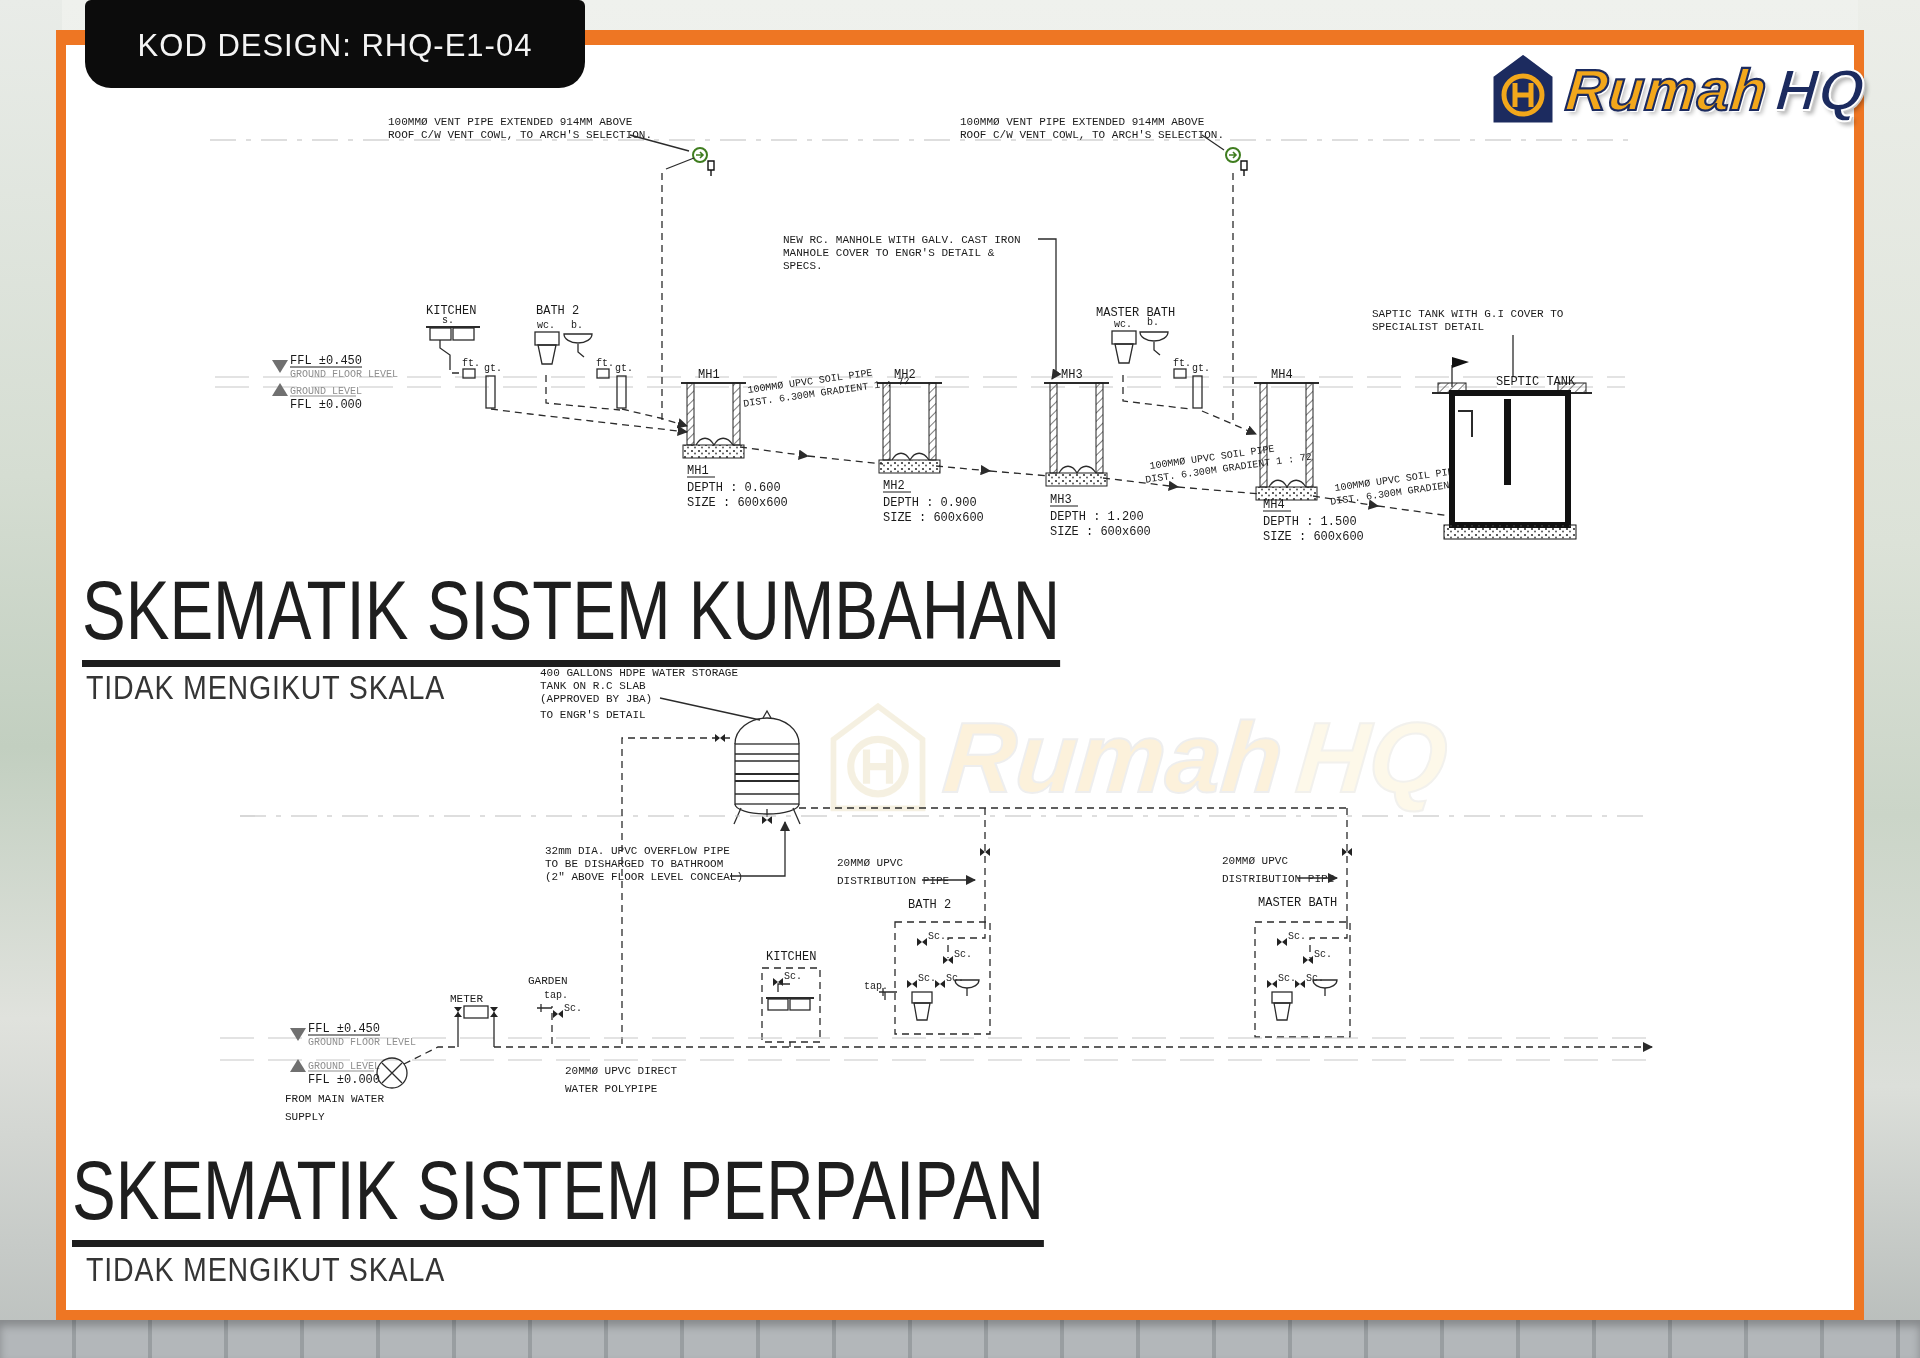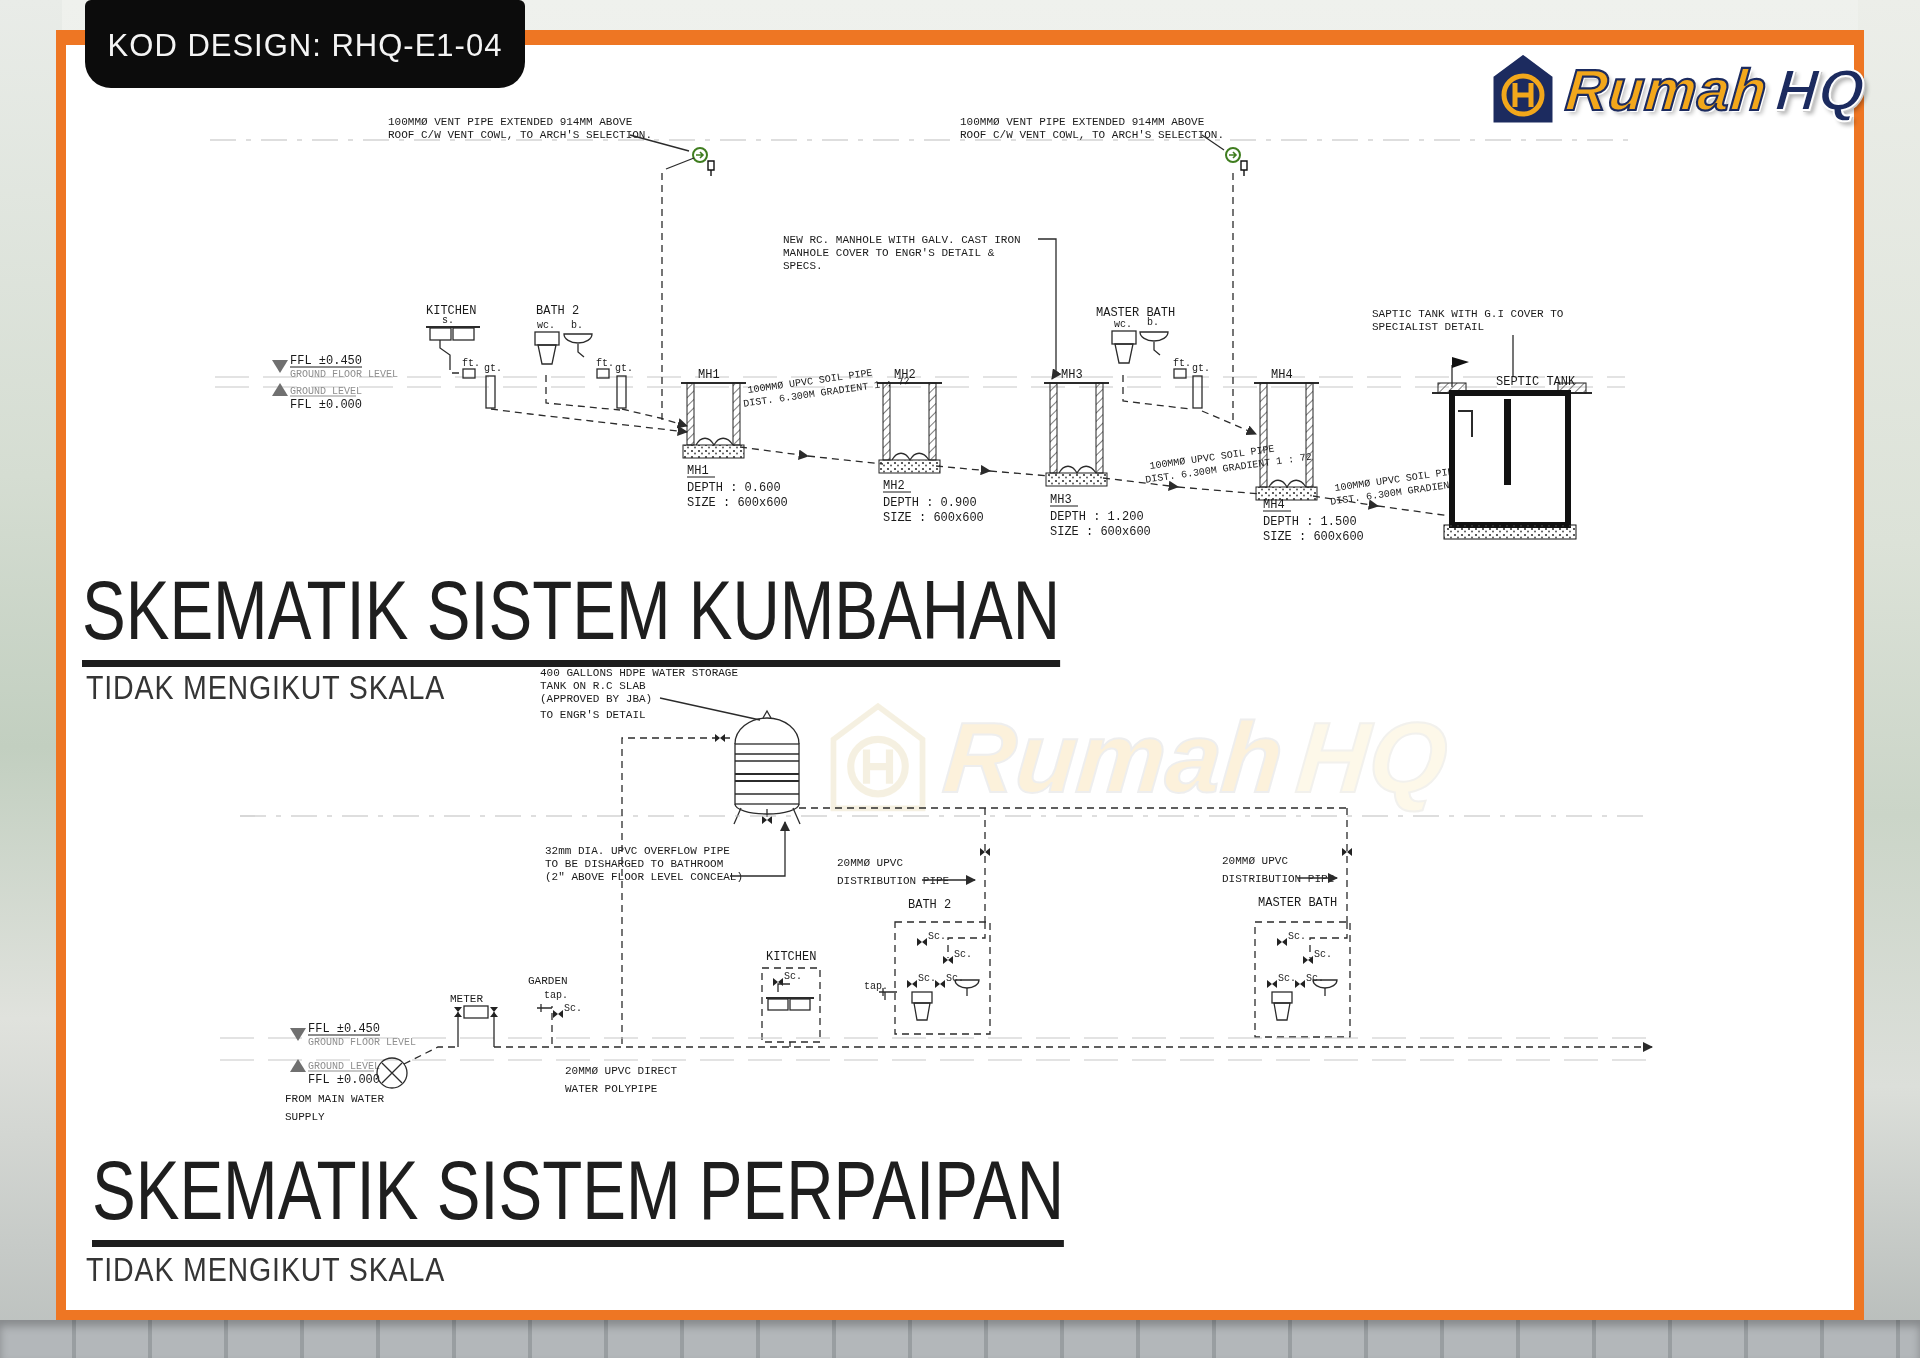--- a/index.html
+++ b/index.html
@@ -7,21 +7,21 @@
        background:linear-gradient(180deg,#eff1ed 0%,#e6eae4 40%,#d8ded6 70%,#cdd2cd 100%);
        font-family:"Liberation Sans",sans-serif}
   .bg-strip{position:absolute;top:0;bottom:0;width:62px;z-index:0}
   .bg-left{left:0;background:linear-gradient(180deg,#e9ece8 0%,#d5ddd2 35%,#c2cfc0 55%,#e0e2dd 75%,#babfbd 100%)}
   .bg-right{right:0;background:linear-gradient(180deg,#eceee9 0%,#dce2d8 40%,#cbd5c8 60%,#dcdfda 80%,#b5bab8 100%)}
   .bg-bottom{position:absolute;left:0;right:0;bottom:0;height:38px;z-index:0;
        background:repeating-linear-gradient(90deg,#b3b7ba 0 72px,#999ea1 72px 76px);
        box-shadow:inset 0 6px 8px rgba(0,0,0,.25)}
   .sheet{position:absolute;left:56px;top:30px;width:1808px;height:1290px;box-sizing:border-box;
        background:#fff;border:10px solid #EE7623;border-top-width:15px;z-index:1}
-  .badge{position:absolute;left:85px;top:0;width:440px;height:88px;background:#0c0c0c;
+  .badge{position:absolute;left:85px;top:0;width:500px;height:88px;background:#0c0c0c;
        border-radius:6px 6px 26px 26px;display:flex;align-items:center;justify-content:center;z-index:5}
   .badge span{color:#f4f4f4;font-size:31px;letter-spacing:1px;font-weight:400;padding-top:4px}
   .logo{position:absolute;left:1488px;top:50px;display:flex;align-items:center;gap:8px;z-index:5}
   .logo .w1{font-style:italic;font-weight:700;font-size:58px;color:#F2A71B;letter-spacing:1px;
        -webkit-text-stroke:2.2px #1C2B5F;transform:skewX(-5deg);
        text-shadow:2px 2px 0 #fff,4px 4px 4px rgba(0,0,0,.25)}
   .logo .w2{font-style:italic;font-weight:700;font-size:58px;color:#1C2B5F;letter-spacing:1px;
        -webkit-text-stroke:2px #fff;transform:skewX(-5deg);
        text-shadow:2px 2px 0 #c9c9c9,4px 4px 4px rgba(0,0,0,.3)}
   .title-block{position:absolute;z-index:4;white-space:nowrap}
@@ -425,18 +425,18 @@
     <text class="t" x="365" y="452">WATER POLYPIPE</text>
   </g>
 </svg>
 
 <div class="title-block" style="left:82px;top:568px">
   <span class="big-title">SKEMATIK SISTEM KUMBAHAN</span>
 </div>
 <div class="title-block" style="left:86px;top:668px">
   <span class="scale-note">TIDAK MENGIKUT SKALA</span>
 </div>
-<div class="title-block" style="left:92px;top:1148px">
+<div class="title-block" style="left:72px;top:1148px">
   <span class="big-title">SKEMATIK SISTEM PERPAIPAN</span>
 </div>
 <div class="title-block" style="left:86px;top:1250px">
   <span class="scale-note">TIDAK MENGIKUT SKALA</span>
 </div>
 
 </body></html>

